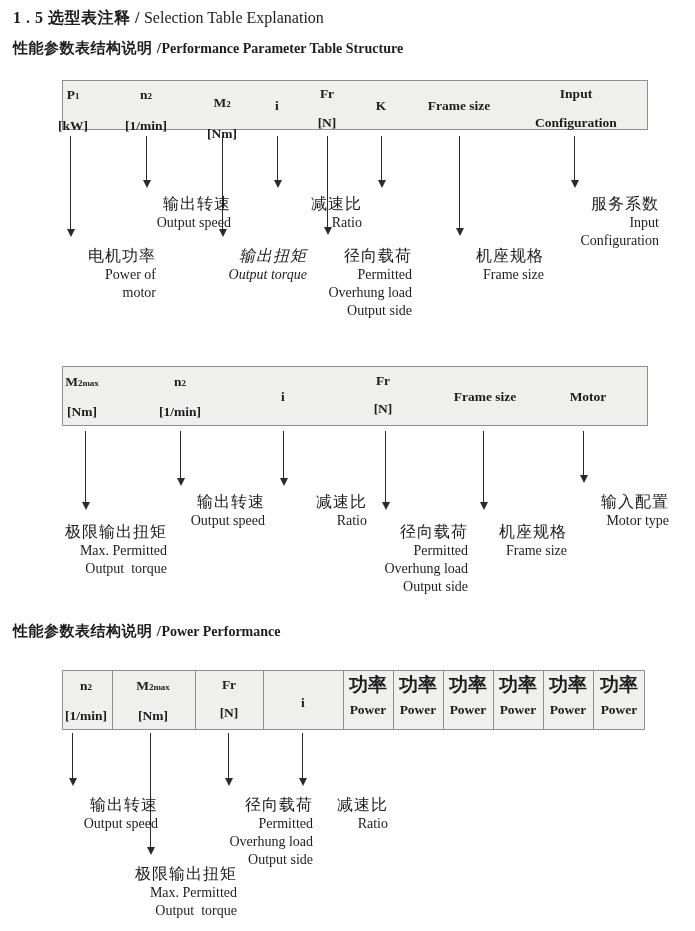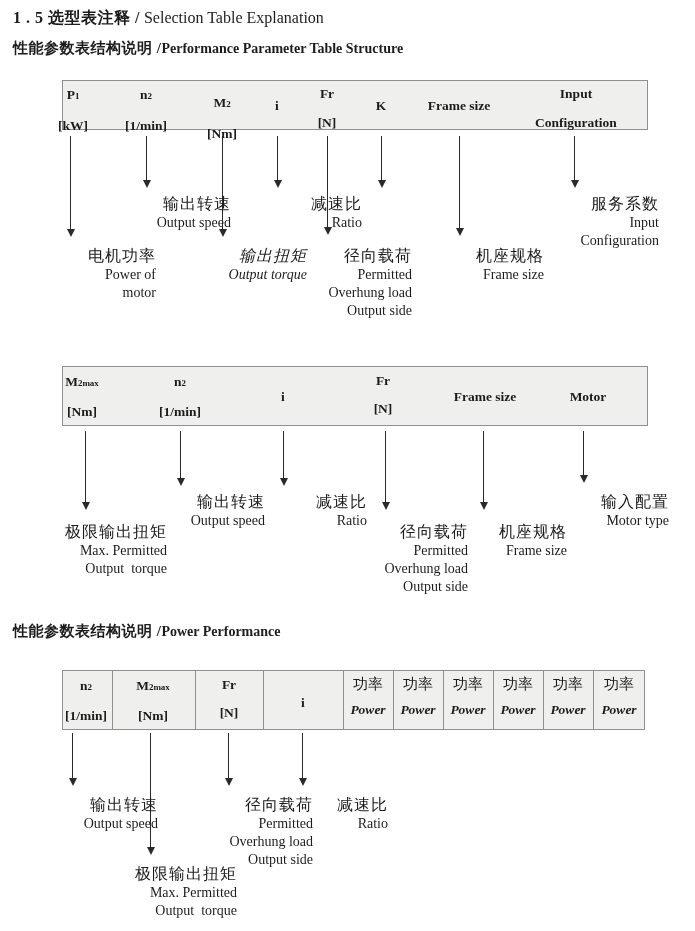--- a/index.html
+++ b/index.html
@@ -14,22 +14,22 @@
   .heading .zh{font-size:15px;letter-spacing:0.5px;}
   .heading .en{font-size:14px;}
   .tbox{position:absolute;background:#efefee;border:1px solid #8f8f8f;box-sizing:border-box;}
   .vline{position:absolute;width:1px;background:#8f8f8f;}
   .hcell{position:absolute;text-align:center;line-height:17px;}
   .sym{font-weight:bold;font-size:13.5px;}
   .sub{font-weight:bold;font-size:9px;}
   .unit{font-weight:bold;font-size:13.5px;}
   .gap5{margin-top:12px;}
   .gap11{margin-top:11px;}
-  .powzh{font-size:15px;font-weight:normal;}
-  .powen{font-weight:bold;font-size:13.5px;margin-top:8px;font-style:italic;}
+  .powzh{font-size:19px;font-weight:bold;}
+  .powen{font-weight:bold;font-size:13.5px;margin-top:8px;}
   .arrow{position:absolute;width:1px;background:#2a2a2a;}
   .arrow::after{
     content:"";position:absolute;left:-3.5px;bottom:-8px;width:0;height:0;
     border-left:4px solid transparent;border-right:4px solid transparent;border-top:8px solid #2a2a2a;
   }
   .callout{position:absolute;transform:translateX(-50%);text-align:right;width:170px;}
   .callout .zh{font-size:16px;line-height:20px;letter-spacing:1px;}
   .callout .en{font-size:14px;line-height:18px;white-space:pre-wrap;}
 </style>
 </head>

